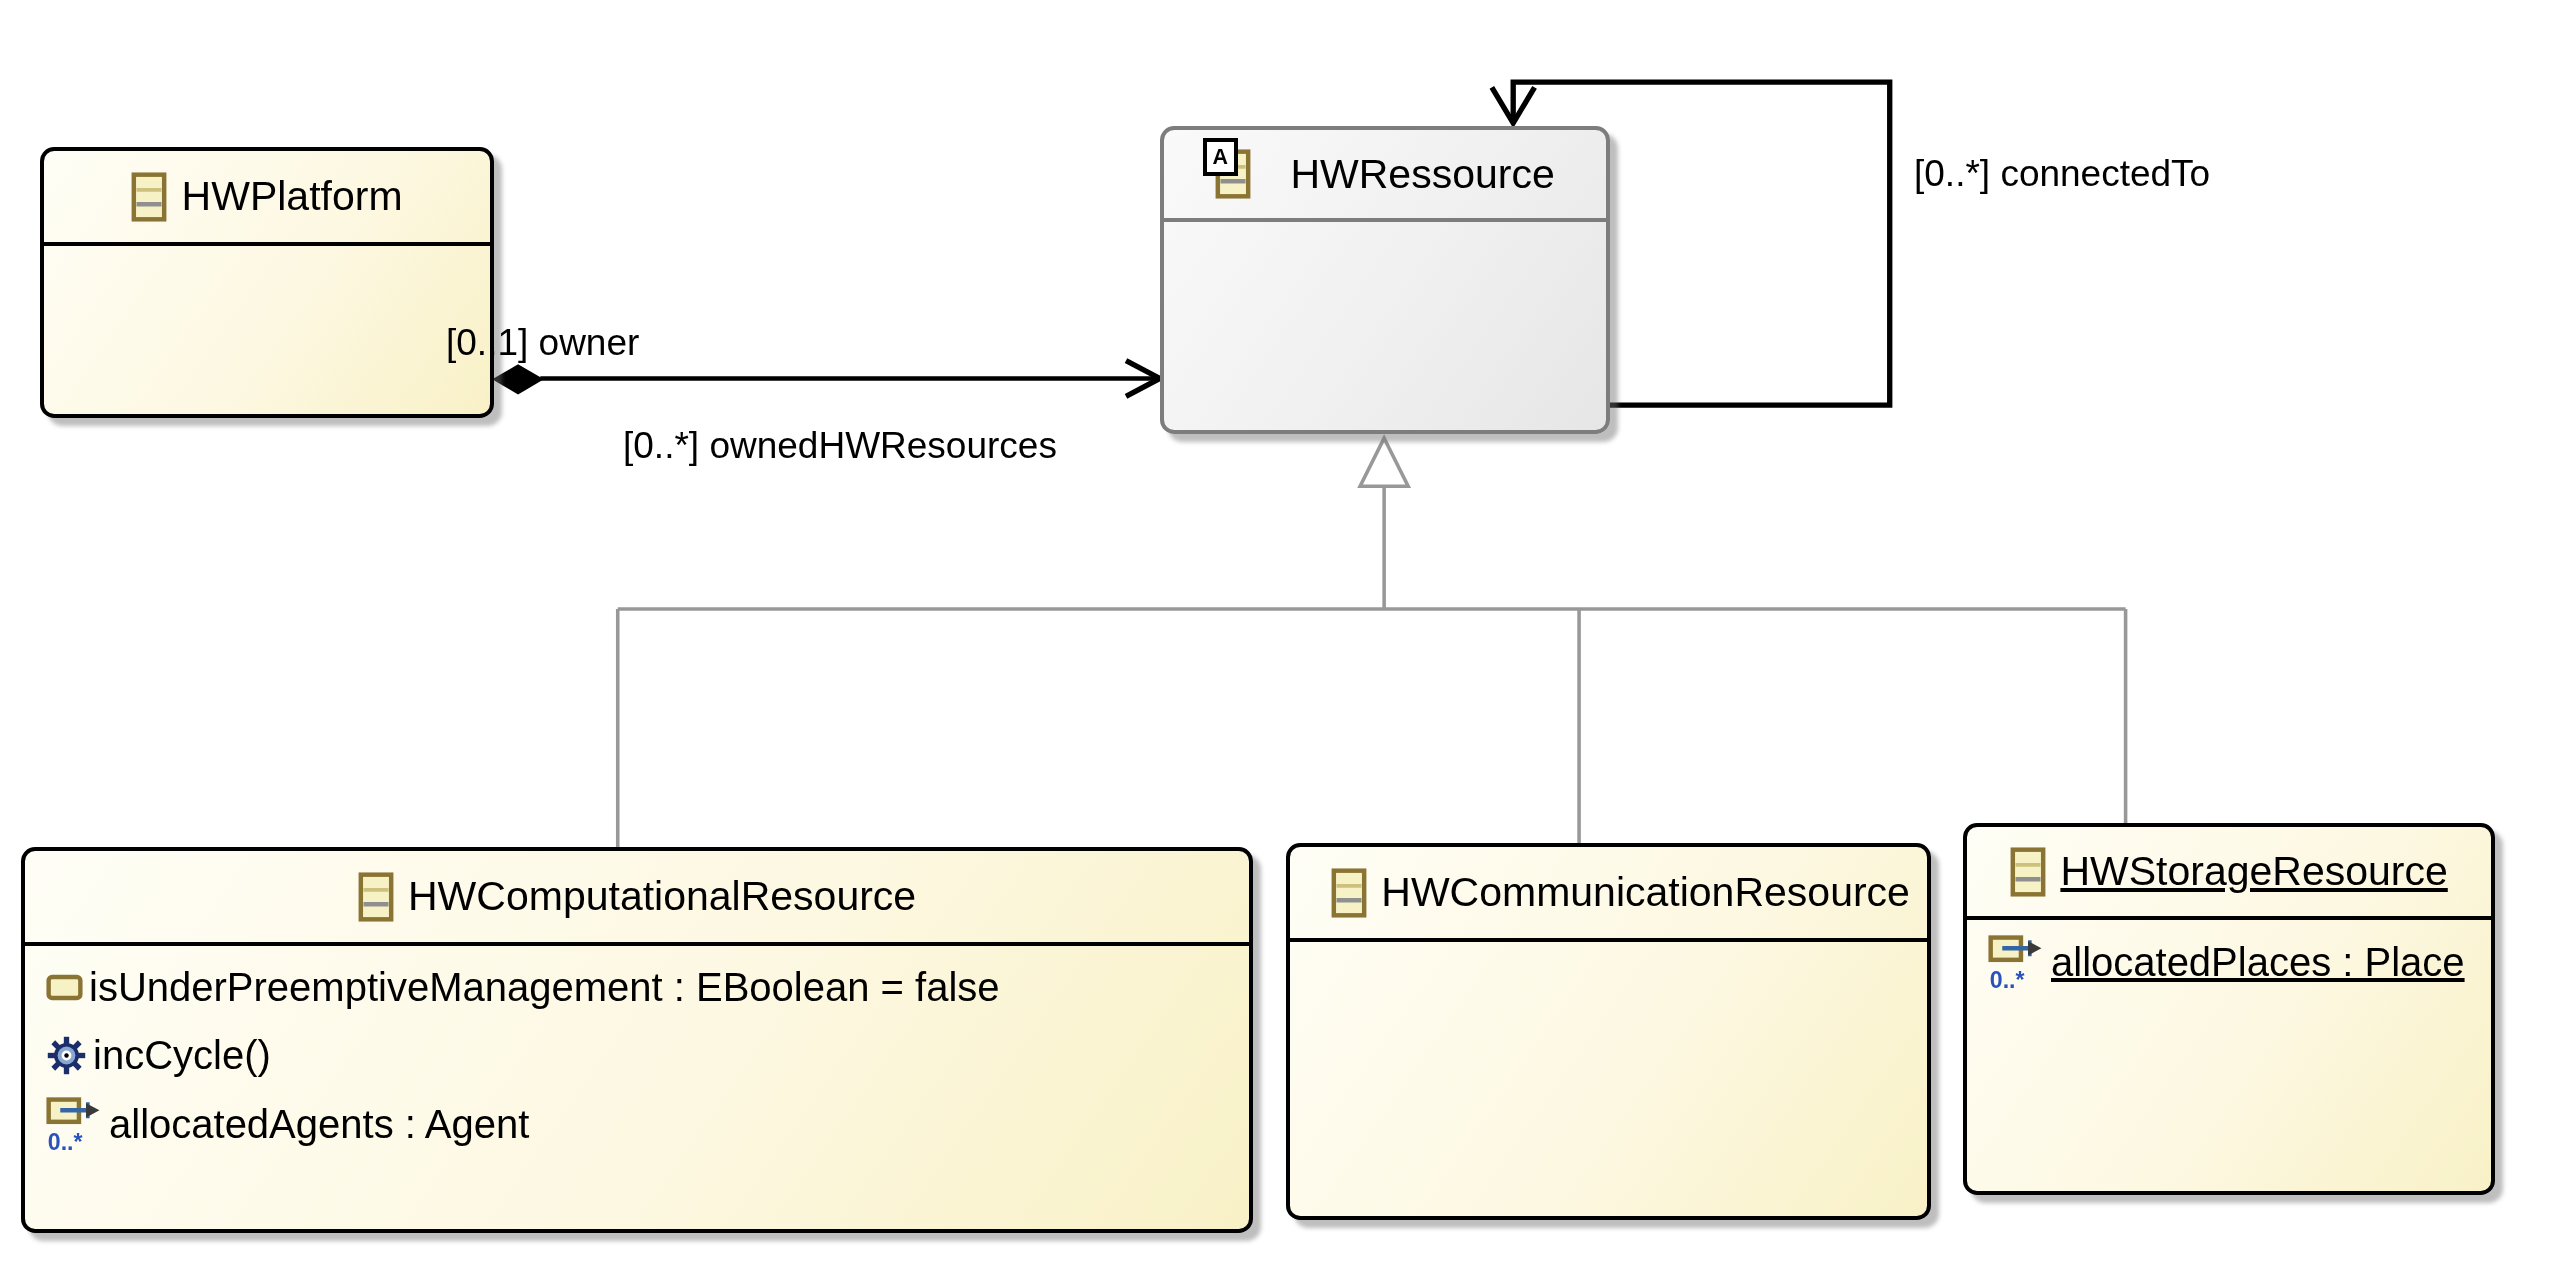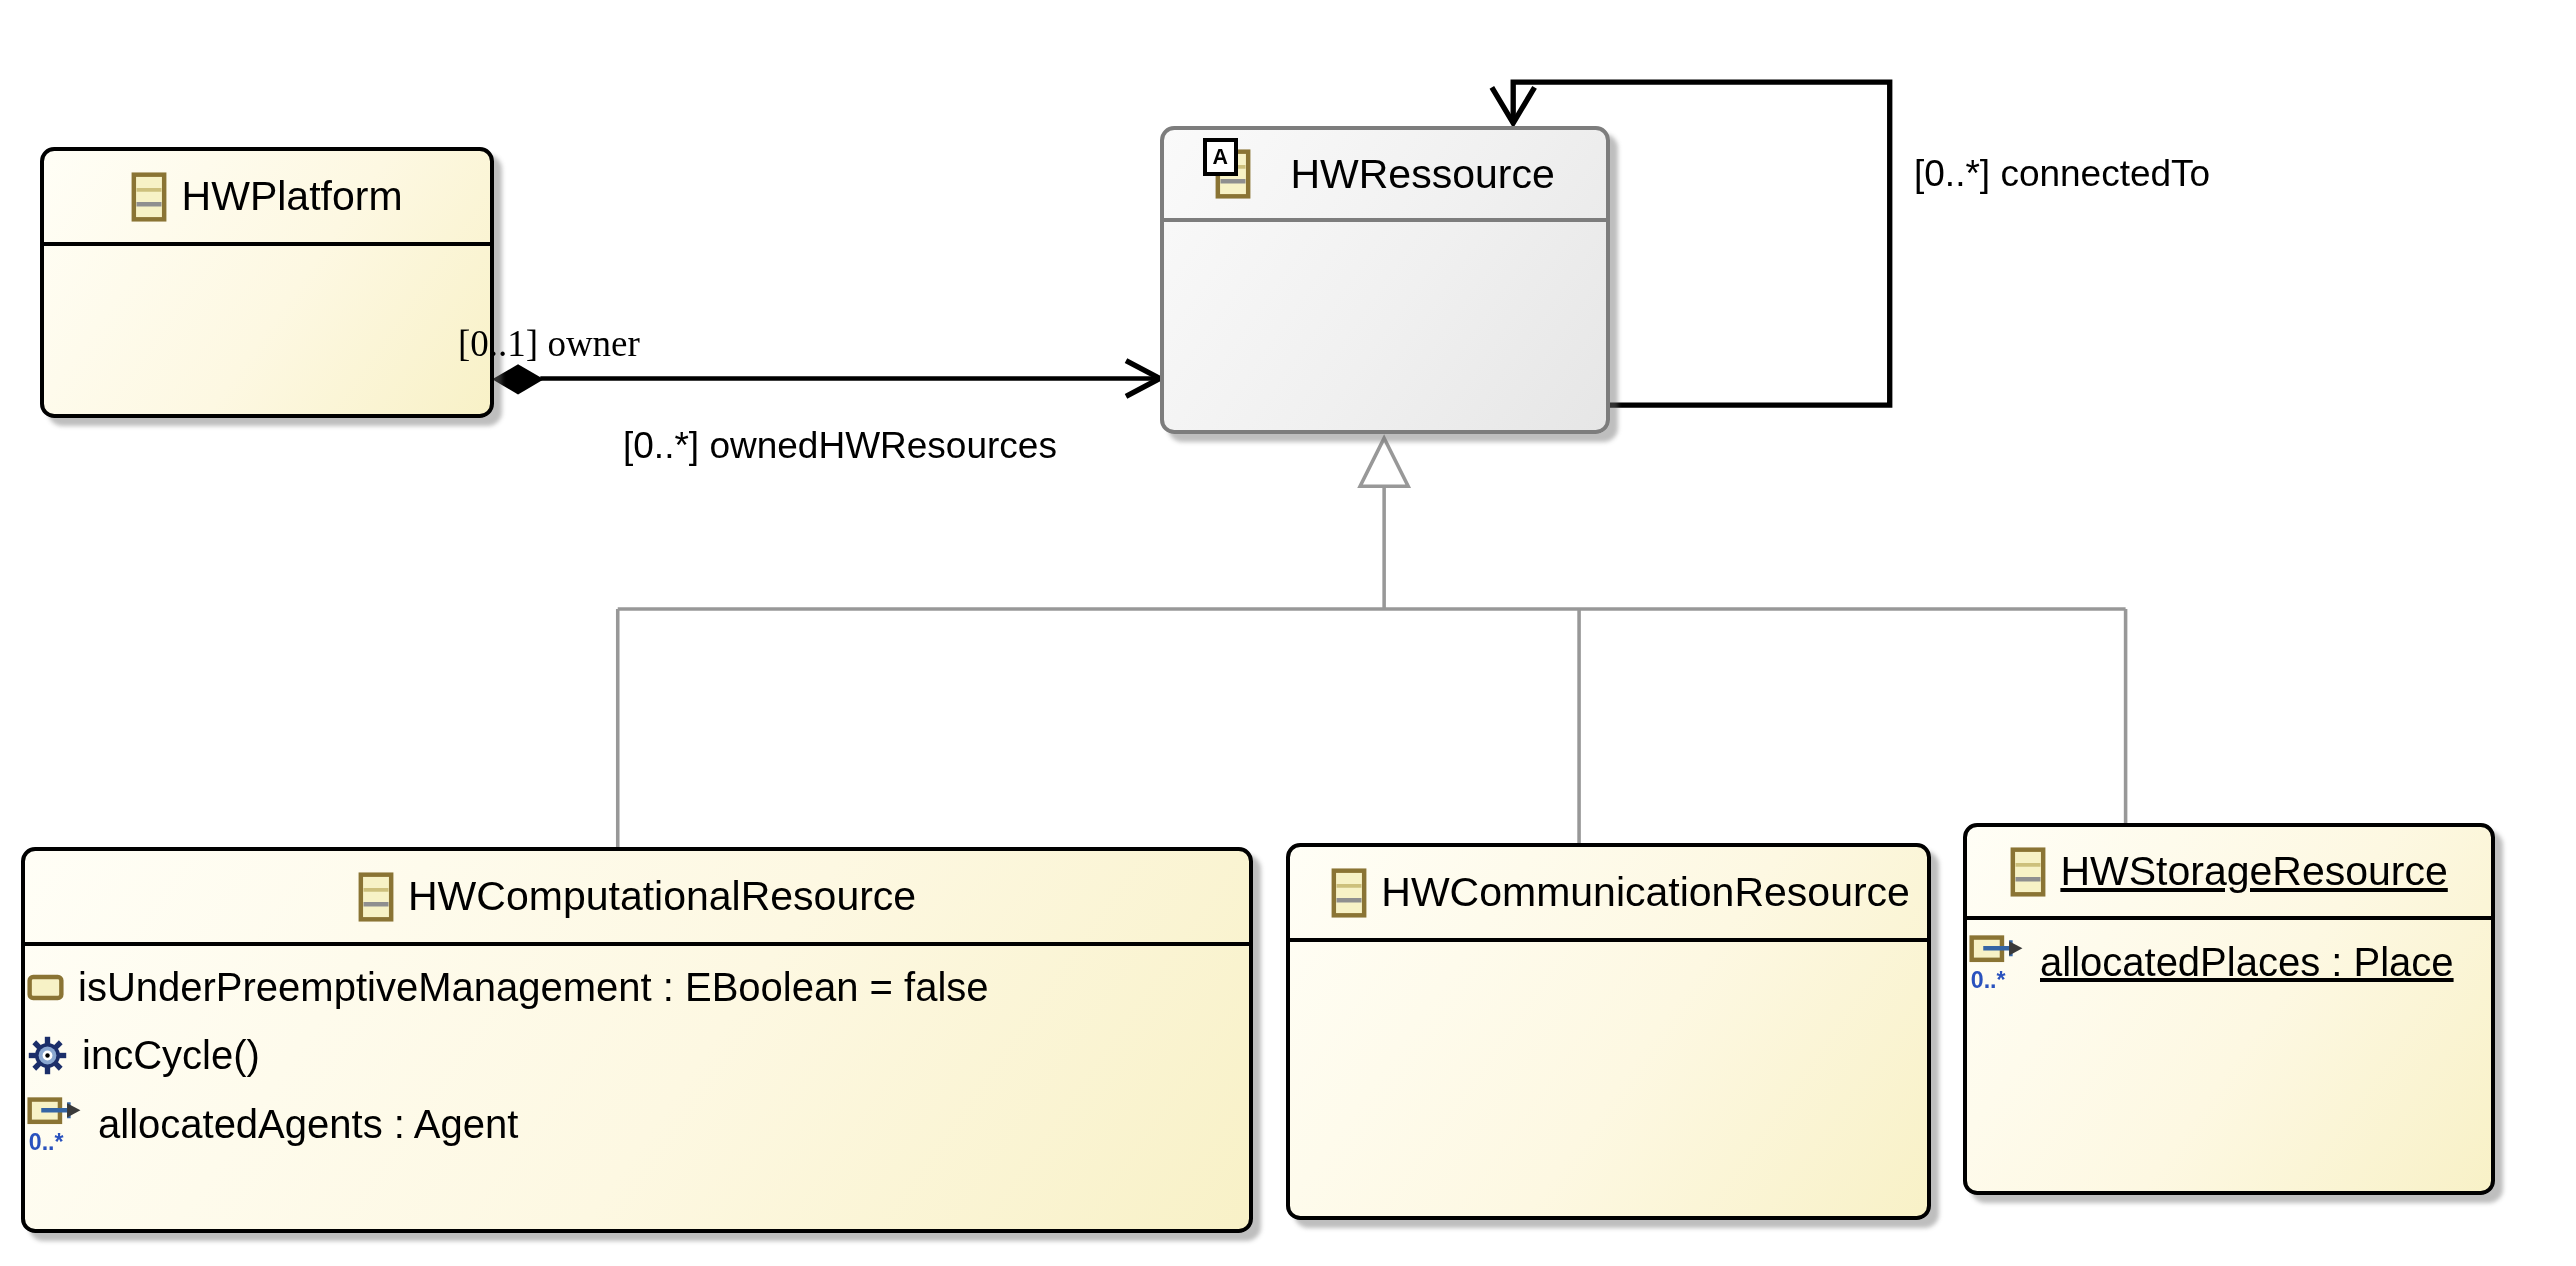--- a/index.html
+++ b/index.html
@@ -20,21 +20,21 @@
   }
   .class-header{
     display:flex;align-items:center;justify-content:center;gap:14.2px;
     border-bottom:4.5px solid #000;box-sizing:border-box;overflow:hidden;white-space:nowrap;
   }
   .uml-class.abstract .class-header{border-bottom-color:#7d7d7d;}
   .class-title{font-size:41px;}
   .uml-class.abstract .class-title{margin-left:25px;}
   .class-body{position:relative;display:flex;flex-direction:column;}
   .member-row{
-    display:flex;align-items:center;gap:14px;padding-left:2px;
+    display:flex;align-items:center;gap:6px;padding-left:21px;
     white-space:nowrap;overflow:hidden;font-size:40px;flex:0 0 auto;
   }
   .icon-wrap{position:relative;flex:0 0 auto;display:flex;align-items:center;}
   .abstract-badge{
     position:absolute;left:-12.5px;top:-10.7px;width:27px;height:30px;background:#fff;
     border:4.5px solid #000;color:#000;font-size:21.4px;font-weight:bold;
     display:flex;align-items:center;justify-content:center;line-height:1;
   }
   .edge-label{position:absolute;font-size:37px;white-space:nowrap;z-index:5;}
 </style>
@@ -179,18 +179,18 @@
             <line x1="47" y1="8" x2="47" y2="26" stroke="#3465a4" stroke-width="4"></line>
             <polygon points="60,17 45,9 45,25" fill="#3a3a3a"></polygon>
             <text x="2" y="62" font-size="26" font-weight="bold" fill="#2a52be">0..*</text>
           </svg>
         </span>
         <span>allocatedPlaces : Place</span>
       </div>
     </div>
   </div>
 
-  <div class="edge-label" style="left:458px;top:322px;font-family:Liberation Serif, serif;">[0..1] owner</div>
+  <div class="edge-label" style="left:446px;top:322px;">[0..1] owner</div>
   <div class="edge-label" style="left:623px;top:425px;">[0..*] ownedHWResources</div>
   <div class="edge-label" style="left:1914px;top:153px;">[0..*] connectedTo</div>
 
 </div>
 
 
 </body></html>

